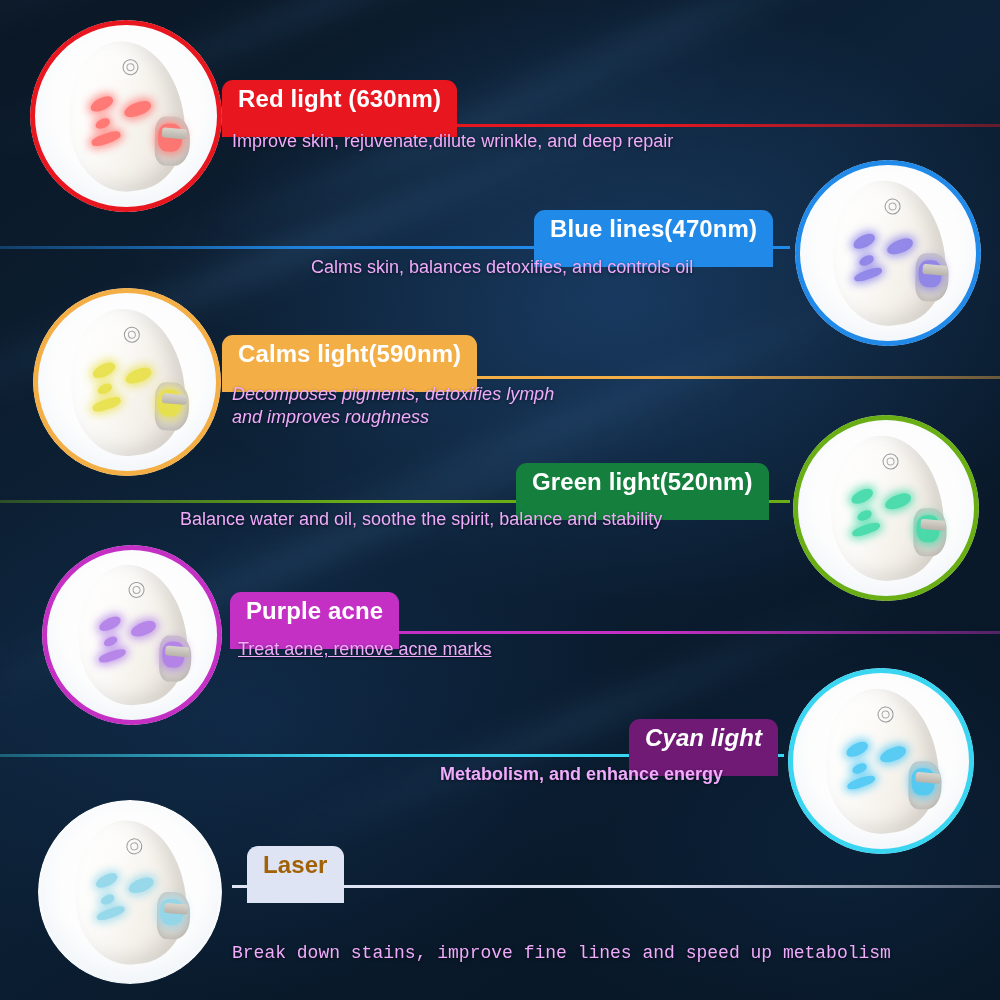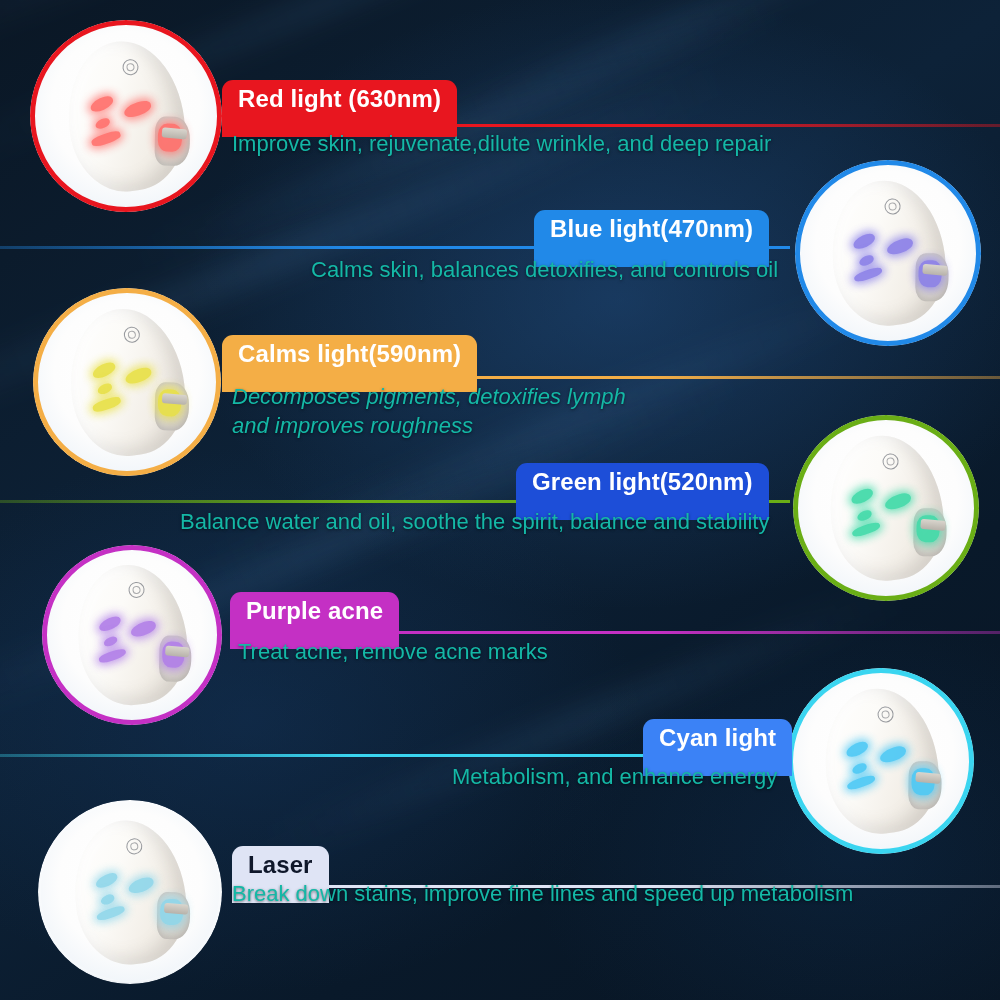--- a/index.html
+++ b/index.html
@@ -56,21 +56,21 @@
   
   .pill { position:absolute; z-index:8; padding:6px 16px 24px 16px;
           border-radius:11px 11px 0 0; color:#fff; white-space:nowrap;
           font-size:24px; font-weight:600; letter-spacing:.1px; line-height:1.12; }
   .pill.dark-text { color:#16253a; }
 
   
   .line { position:absolute; height:3px; z-index:7; }
 
   
-  .desc { position:absolute; z-index:8; color:#14b8a6; font-size:22px;
+  .desc { position:absolute; z-index:8; color:#f0abfc; font-size:18px;
           line-height:1.3; white-space:pre-line; font-weight:400;
           text-shadow:0 1px 3px rgba(0,0,0,0.55); }
 </style>
 </head>
 <body>
 
 <div id="bg">
     <div class="streak" style="left: -120px; top: 40px; width: 900px; height: 26px; transform: rotate(-22deg);"></div>
     <div class="streak" style="left: -60px; top: 150px; width: 820px; height: 18px; transform: rotate(-22deg);"></div>
     <div class="streak" style="left: 140px; top: 250px; width: 700px; height: 22px; transform: rotate(-22deg);"></div>
@@ -110,21 +110,21 @@
         <div class="led eye-r" style="background: rgb(138, 127, 232); box-shadow: rgba(138, 127, 232, 0.8) 0px 0px 9px 3px; opacity: 0.92;"></div>
         <div class="led nose" style="background: rgb(138, 127, 232); box-shadow: rgba(138, 127, 232, 0.8) 0px 0px 9px 3px; opacity: 0.92;"></div>
         <div class="led mouth" style="background: rgb(138, 127, 232); box-shadow: rgba(138, 127, 232, 0.8) 0px 0px 9px 3px; opacity: 0.92;"></div>
         <div class="neck">
           <div class="neck-led" style="background: rgb(138, 127, 232); box-shadow: rgba(138, 127, 232, 0.8) 0px 0px 9px 3px; opacity: 0.92;"></div>
         </div>
         <div class="strap"></div>
       </div>
       <div class="ring" style="box-shadow: rgb(33, 137, 232) 0px 0px 0px 5px inset, rgba(33, 137, 232, 0.333) 0px 0px 24px 5px;"></div>
     </div>
-    <div class="pill" style="left: 534px; top: 210px; background: rgb(33, 137, 232); color: rgb(255, 255, 255);">Blue light(470nm)</div>
+    <div class="pill" style="left: 534px; top: 210px; background: rgb(33, 137, 232); color: rgb(255, 255, 255);">Blue lines(470nm)</div>
     <div class="desc" style="left: 311px; top: 256px;">Calms skin, balances detoxifies, and controls oil</div>
     <div class="line" style="left: 222px; top: 376px; width: 778px; background: linear-gradient(90deg, rgb(244, 174, 70) 0%, rgb(244, 174, 70) 55%, rgba(244, 174, 70, 0.4) 100%);"></div>
     <div class="mask-circle" style="left: 33px; top: 288px; width: 188px; height: 188px;">
       <div class="mask-inner"></div>
       <div class="face" style="width: 112.8px; height: 146.64px;">
         <div class="shell"></div>
         <div class="pwr"></div>
         <div class="led eye-l" style="background: rgb(232, 224, 70); box-shadow: rgba(232, 224, 70, 0.8) 0px 0px 9px 3px; opacity: 0.92;"></div>
         <div class="led eye-r" style="background: rgb(232, 224, 70); box-shadow: rgba(232, 224, 70, 0.8) 0px 0px 9px 3px; opacity: 0.92;"></div>
         <div class="led nose" style="background: rgb(232, 224, 70); box-shadow: rgba(232, 224, 70, 0.8) 0px 0px 9px 3px; opacity: 0.92;"></div>
@@ -149,72 +149,72 @@
         <div class="led eye-r" style="background: rgb(63, 217, 168); box-shadow: rgba(63, 217, 168, 0.8) 0px 0px 9px 3px; opacity: 0.92;"></div>
         <div class="led nose" style="background: rgb(63, 217, 168); box-shadow: rgba(63, 217, 168, 0.8) 0px 0px 9px 3px; opacity: 0.92;"></div>
         <div class="led mouth" style="background: rgb(63, 217, 168); box-shadow: rgba(63, 217, 168, 0.8) 0px 0px 9px 3px; opacity: 0.92;"></div>
         <div class="neck">
           <div class="neck-led" style="background: rgb(63, 217, 168); box-shadow: rgba(63, 217, 168, 0.8) 0px 0px 9px 3px; opacity: 0.92;"></div>
         </div>
         <div class="strap"></div>
       </div>
       <div class="ring" style="box-shadow: rgb(106, 174, 22) 0px 0px 0px 5px inset, rgba(106, 174, 22, 0.333) 0px 0px 24px 5px;"></div>
     </div>
-    <div class="pill" style="left: 516px; top: 463px; background: #1d4ed8; color: rgb(255, 255, 255);">Green light(520nm)</div>
+    <div class="pill" style="left: 516px; top: 463px; background: #15803d; color: rgb(255, 255, 255);">Green light(520nm)</div>
     <div class="desc" style="left: 180px; top: 508px;">Balance water and oil, soothe the spirit, balance and stability</div>
     <div class="line" style="left: 230px; top: 631px; width: 770px; background: linear-gradient(90deg, rgb(196, 48, 196) 0%, rgb(196, 48, 196) 55%, rgba(196, 48, 196, 0.4) 100%);"></div>
     <div class="mask-circle" style="left: 42px; top: 545px; width: 180px; height: 180px;">
       <div class="mask-inner"></div>
       <div class="face" style="width: 108px; height: 140.4px;">
         <div class="shell"></div>
         <div class="pwr"></div>
         <div class="led eye-l" style="background: rgb(176, 125, 232); box-shadow: rgba(176, 125, 232, 0.8) 0px 0px 9px 3px; opacity: 0.92;"></div>
         <div class="led eye-r" style="background: rgb(176, 125, 232); box-shadow: rgba(176, 125, 232, 0.8) 0px 0px 9px 3px; opacity: 0.92;"></div>
         <div class="led nose" style="background: rgb(176, 125, 232); box-shadow: rgba(176, 125, 232, 0.8) 0px 0px 9px 3px; opacity: 0.92;"></div>
         <div class="led mouth" style="background: rgb(176, 125, 232); box-shadow: rgba(176, 125, 232, 0.8) 0px 0px 9px 3px; opacity: 0.92;"></div>
         <div class="neck">
           <div class="neck-led" style="background: rgb(176, 125, 232); box-shadow: rgba(176, 125, 232, 0.8) 0px 0px 9px 3px; opacity: 0.92;"></div>
         </div>
         <div class="strap"></div>
       </div>
       <div class="ring" style="box-shadow: rgb(196, 48, 196) 0px 0px 0px 5px inset, rgba(196, 48, 196, 0.333) 0px 0px 24px 5px;"></div>
     </div>
     <div class="pill" style="left: 230px; top: 592px; background: rgb(196, 48, 196); color: rgb(255, 255, 255);">Purple acne</div>
-    <div class="desc" style="left: 238px; top: 638px;">Treat acne, remove acne marks</div>
+    <div class="desc" style="left: 238px; top: 638px; text-decoration: underline;">Treat acne, remove acne marks</div>
     <div class="line" style="left: 0px; top: 754px; width: 784px; background: linear-gradient(90deg, rgba(58, 213, 240, 0.333) 0%, rgb(58, 213, 240) 45%, rgb(58, 213, 240) 100%);"></div>
     <div class="mask-circle" style="left: 788px; top: 668px; width: 186px; height: 186px;">
       <div class="mask-inner"></div>
       <div class="face" style="width: 111.6px; height: 145.08px;">
         <div class="shell"></div>
         <div class="pwr"></div>
         <div class="led eye-l" style="background: rgb(75, 200, 245); box-shadow: rgba(75, 200, 245, 0.8) 0px 0px 9px 3px; opacity: 0.92;"></div>
         <div class="led eye-r" style="background: rgb(75, 200, 245); box-shadow: rgba(75, 200, 245, 0.8) 0px 0px 9px 3px; opacity: 0.92;"></div>
         <div class="led nose" style="background: rgb(75, 200, 245); box-shadow: rgba(75, 200, 245, 0.8) 0px 0px 9px 3px; opacity: 0.92;"></div>
         <div class="led mouth" style="background: rgb(75, 200, 245); box-shadow: rgba(75, 200, 245, 0.8) 0px 0px 9px 3px; opacity: 0.92;"></div>
         <div class="neck">
           <div class="neck-led" style="background: rgb(75, 200, 245); box-shadow: rgba(75, 200, 245, 0.8) 0px 0px 9px 3px; opacity: 0.92;"></div>
         </div>
         <div class="strap"></div>
       </div>
       <div class="ring" style="box-shadow: rgb(58, 213, 240) 0px 0px 0px 5px inset, rgba(58, 213, 240, 0.333) 0px 0px 24px 5px;"></div>
     </div>
-    <div class="pill" style="left: 643px; top: 719px; background: #3b82f6; color: rgb(255, 255, 255);">Cyan light</div>
-    <div class="desc" style="left: 452px; top: 763px;">Metabolism, and enhance energy</div>
+    <div class="pill" style="left: 629px; top: 719px; background: #701a75; color: rgb(255, 255, 255); font-style: italic;">Cyan light</div>
+    <div class="desc" style="left: 440px; top: 763px; font-weight: bold;">Metabolism, and enhance energy</div>
     <div class="line" style="left: 232px; top: 885px; width: 768px; background: linear-gradient(90deg, rgb(223, 228, 245) 0%, rgb(223, 228, 245) 55%, rgba(223, 228, 245, 0.4) 100%);"></div>
     <div class="mask-circle" style="left: 38px; top: 800px; width: 184px; height: 184px;">
       <div class="mask-inner"></div>
       <div class="face" style="width: 110.4px; height: 143.52px;">
         <div class="shell"></div>
         <div class="pwr"></div>
         <div class="led eye-l" style="background: rgb(143, 214, 234); box-shadow: rgba(143, 214, 234, 0.8) 0px 0px 9px 3px; opacity: 0.92;"></div>
         <div class="led eye-r" style="background: rgb(143, 214, 234); box-shadow: rgba(143, 214, 234, 0.8) 0px 0px 9px 3px; opacity: 0.92;"></div>
         <div class="led nose" style="background: rgb(143, 214, 234); box-shadow: rgba(143, 214, 234, 0.8) 0px 0px 9px 3px; opacity: 0.92;"></div>
         <div class="led mouth" style="background: rgb(143, 214, 234); box-shadow: rgba(143, 214, 234, 0.8) 0px 0px 9px 3px; opacity: 0.92;"></div>
         <div class="neck">
           <div class="neck-led" style="background: rgb(143, 214, 234); box-shadow: rgba(143, 214, 234, 0.8) 0px 0px 9px 3px; opacity: 0.92;"></div>
         </div>
         <div class="strap"></div>
       </div>
       <div class="ring" style="box-shadow: rgba(255, 255, 255, 0.28) 0px 0px 0px 3px inset, rgba(220, 235, 255, 0.3) 0px 0px 26px 6px;"></div>
     </div>
-    <div class="pill dark-text" style="left: 232px; top: 846px; background: rgb(223, 228, 245); color: #0f172a;">Laser</div>
-    <div class="desc" style="left: 232px; top: 880px;">Break down stains, improve fine lines and speed up metabolism</div>
+    <div class="pill dark-text" style="left: 247px; top: 846px; background: rgb(223, 228, 245); color: #a16207;">Laser</div>
+    <div class="desc" style="left: 232px; top: 942px; font-family: Liberation Mono, monospace;">Break down stains, improve fine lines and speed up metabolism</div>
   </div>
 
 </body></html>

